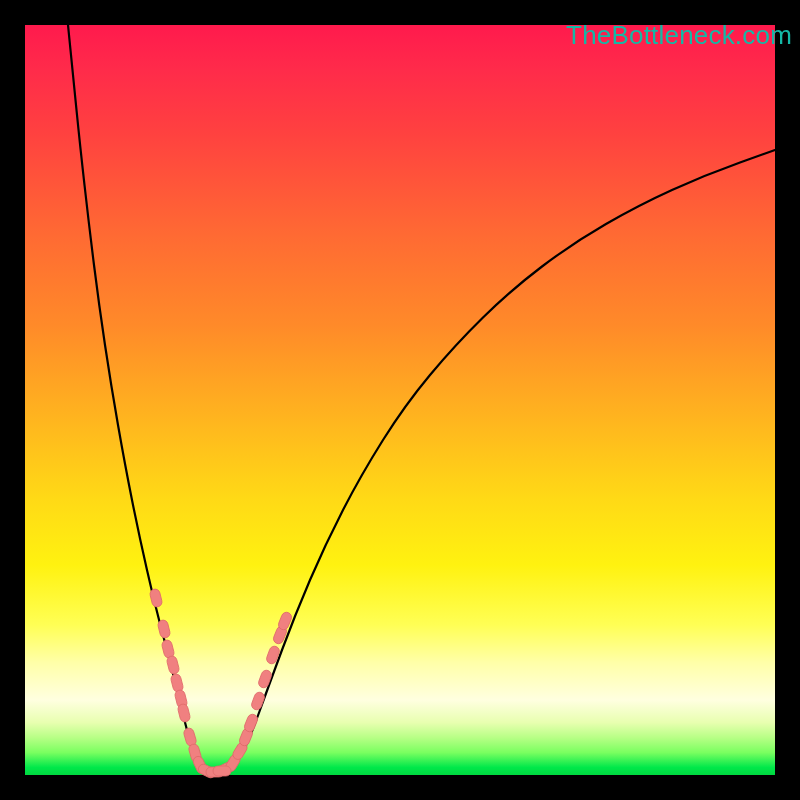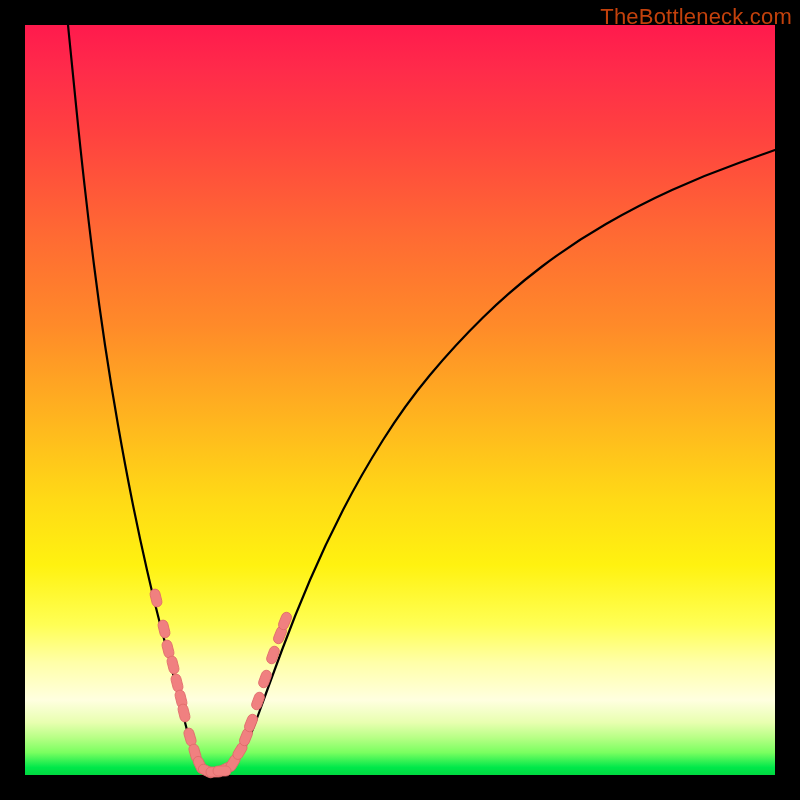--- a/index.html
+++ b/index.html
@@ -54,24 +54,24 @@
   svg.curve-layer {
     position: absolute;
     left: 0;
     top: 0;
     width: 100%;
     height: 100%;
     overflow: visible;
   }
   .watermark {
     position: absolute;
-    top: 4px;
+    top: 20px;
     right: 8px;
-    color: #c2410c;
-    font-size: 22px;
+    color: #14b8a6;
+    font-size: 26px;
     font-weight: 400;
     letter-spacing: 0.2px;
     user-select: none;
   }
 </style>
 </head>
 <body>
 
 <div class="frame">
 

